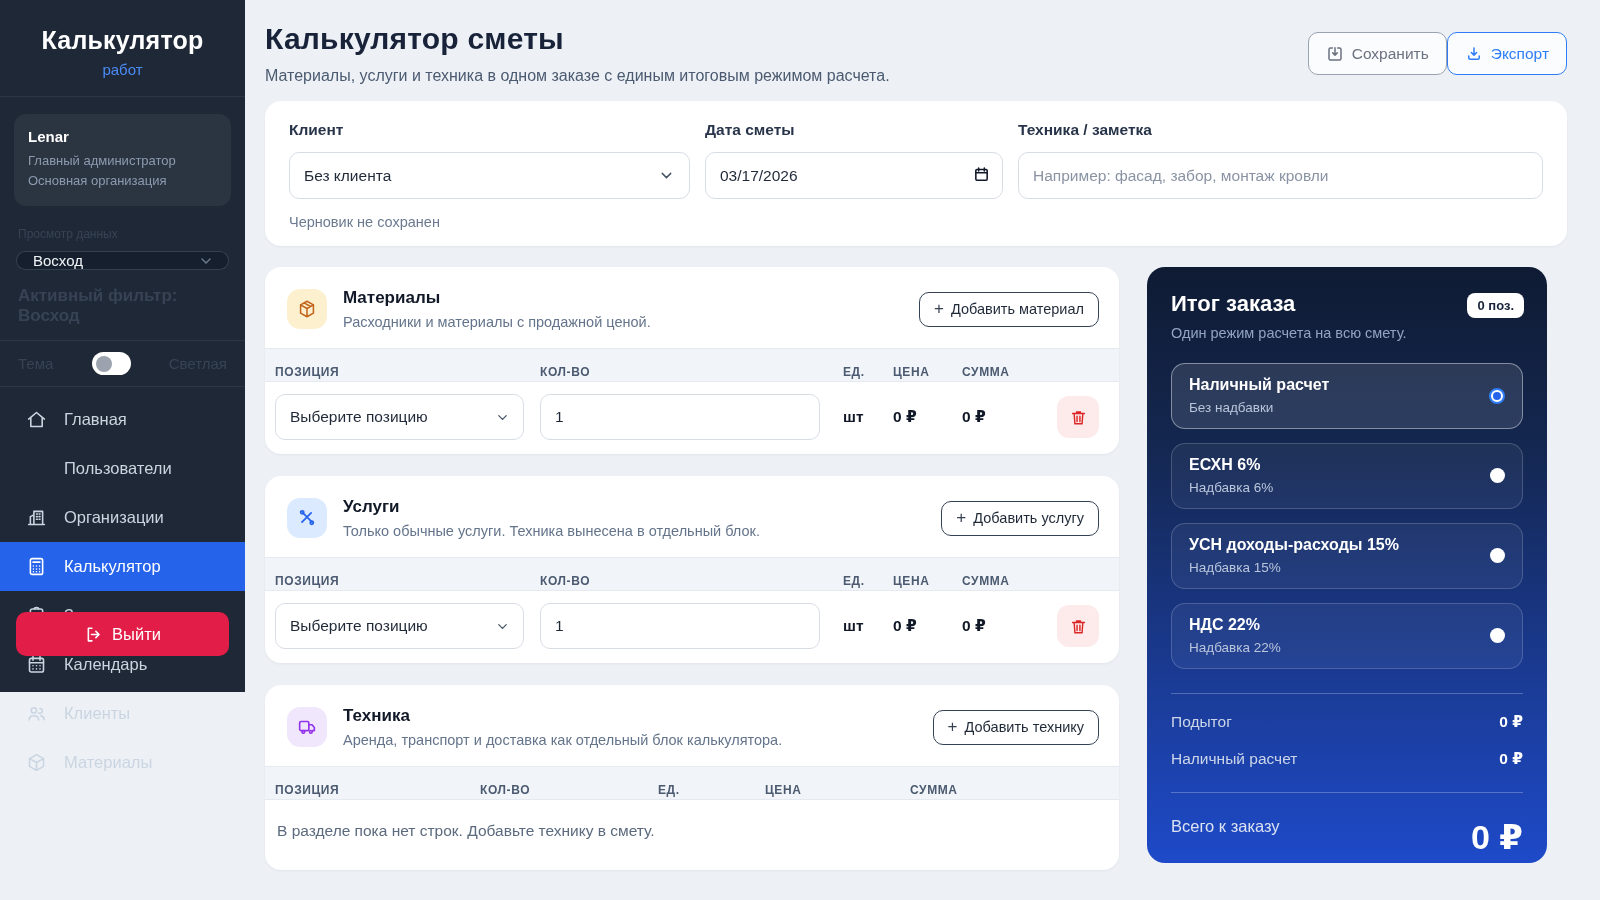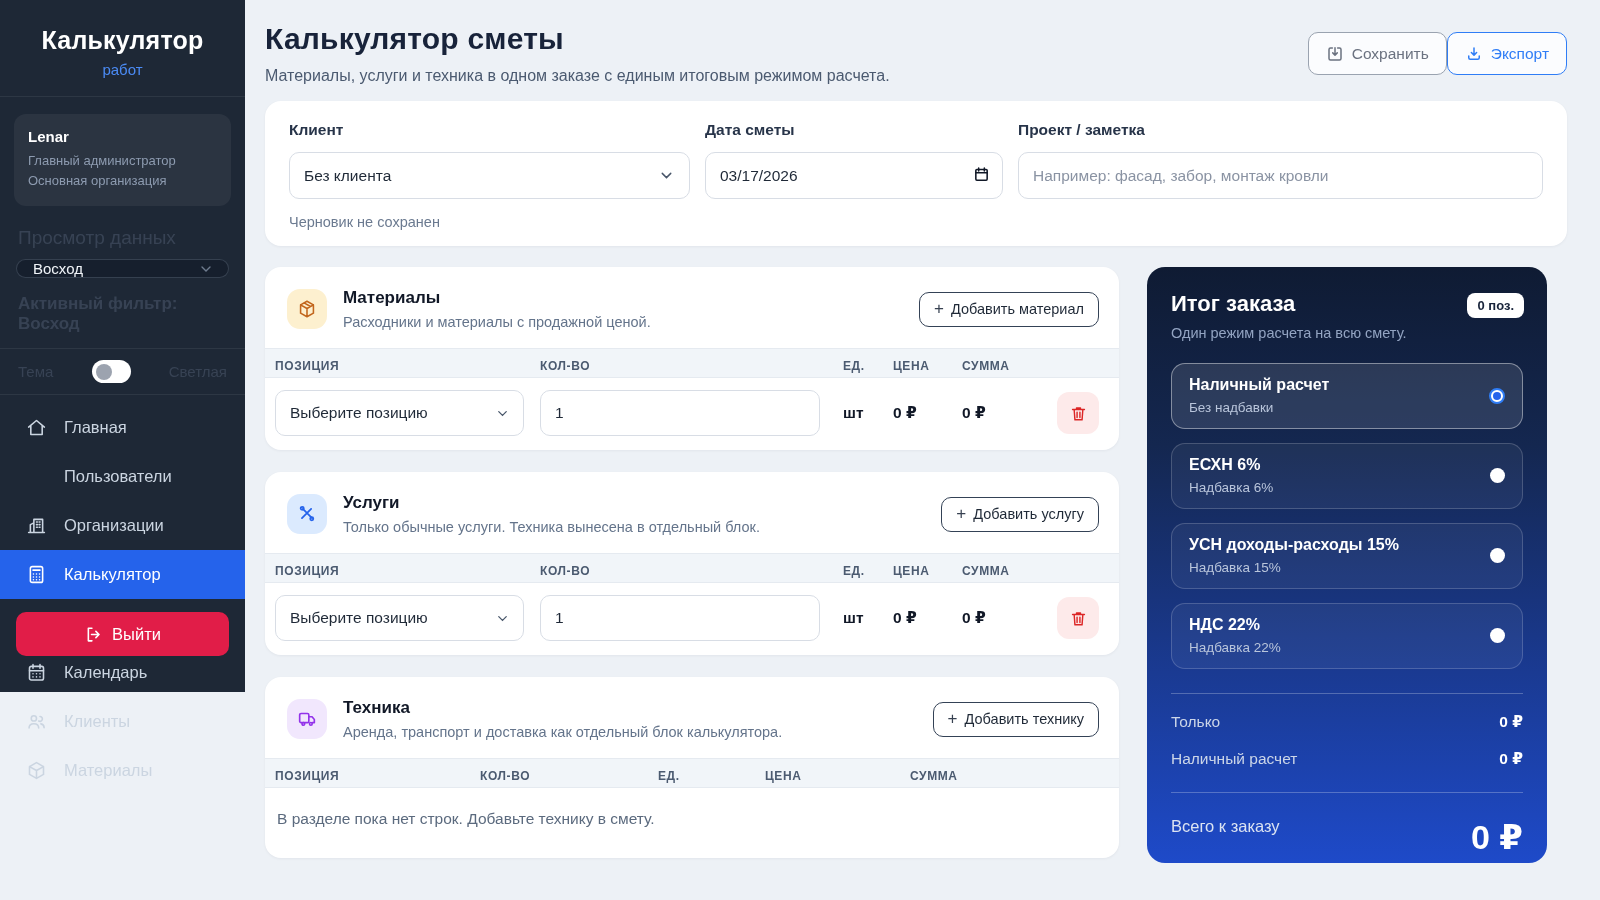--- a/index.html
+++ b/index.html
@@ -10,21 +10,21 @@
   
   .sidebar { width:245px; min-width:245px; height:692px; background:#1e2836; color:#e2e8f0; display:flex; flex-direction:column; position:relative; }
   .logo { text-align:center; padding:26px 10px 18px; }
   .logo-title { font-size:25px; font-weight:bold; color:#fff; letter-spacing:.2px; }
   .logo-sub { font-size:15px; color:#4b8bf5; margin-top:6px; }
   .sb-div { border-top:1px solid rgba(255,255,255,.07); }
   .user-card { margin:17px 14px 0; background:rgba(255,255,255,.06); border-radius:12px; padding:14px 14px 15px; }
   .user-name { font-size:15px; font-weight:bold; color:#fff; margin-bottom:6px; }
   .user-sub { font-size:13px; color:#8d9bb0; line-height:1.55; }
   .dim { color:rgba(122,138,160,.28); }
-  .view-label { font-size:19px; margin:21px 18px 0; }
+  .view-label { font-size:12px; margin:21px 18px 0; }
   .org-select { margin:10px 16px 0; background:#161f2d; border:1px solid rgba(148,163,184,.25); border-radius:10px; height:44px; display:flex; align-items:center; justify-content:space-between; padding:0 14px 0 16px; color:#f1f5f9; font-size:15px; cursor:pointer; }
   .org-select .chev { opacity:.7; }
   .active-filter { font-size:17px; font-weight:bold; margin:16px 18px 14px; }
   .theme-row { display:flex; align-items:center; justify-content:space-between; padding:11px 18px; font-size:15px; }
   .toggle { width:39px; height:23px; background:#fff; border-radius:12px; position:relative; cursor:pointer; }
   .toggle::after { content:""; position:absolute; left:4px; top:3.5px; width:16px; height:16px; border-radius:50%; background:#9ca3af; }
   .nav { margin-top:8px; }
   .nav-item { display:flex; align-items:center; gap:17px; padding:0 16px 0 25px; height:49px; font-size:16.5px; color:#cbd5e1; cursor:pointer; }
   .nav-item.active { background:#2563eb; color:#fff; }
   .nicon { width:22px; height:22px; display:flex; align-items:center; justify-content:center; }
@@ -63,21 +63,21 @@
   .sec-card { margin-bottom:22px; overflow:hidden; }
   .sec-head { display:flex; align-items:center; padding:21px 20px 18px 22px; }
   .sec-icon { width:40px; height:40px; border-radius:13px; display:flex; align-items:center; justify-content:center; margin-right:16px; }
   .sec-icon.amber { background:#fdf0cf; } .sec-icon.blue { background:#dbeafe; } .sec-icon.purple { background:#f1e7fd; }
   .sec-titles { flex:1; }
   .sec-title { font-size:17px; font-weight:bold; color:#111827; }
   .sec-sub { font-size:14.5px; color:#64748b; margin-top:6px; }
   .btn-add { border:1.5px solid #344256; color:#1f2937; background:#fff; border-radius:10px; height:35px; padding:0 14px; font-size:14.5px; display:flex; align-items:center; gap:7px; cursor:pointer; font-family:inherit; }
   .btn-add .plus { font-size:17px; color:#374151; }
 
-  .thead { display:grid; background:#f1f5f9; border-top:1px solid #e5eaf0; border-bottom:1px solid #e5eaf0; height:30px; align-items:center; padding:10px 10px; font-size:12px; font-weight:bold; letter-spacing:.05em; color:#4b5a70; }
+  .thead { display:grid; background:#f1f5f9; border-top:1px solid #e5eaf0; border-bottom:1px solid #e5eaf0; height:30px; align-items:center; padding:16px 10px; font-size:12px; font-weight:bold; letter-spacing:.05em; color:#4b5a70; }
   .thead.cols-a, .trow.cols-a { grid-template-columns:265px 303px 50px 69px 95px 1fr; }
   .thead.cols-b { grid-template-columns:205px 178px 107px 145px 1fr; }
   .trow { display:grid; align-items:center; padding:12px 10px 14px; }
   .row-select { width:249px; height:46px; border:1px solid #d8dde5; border-radius:10px; display:flex; align-items:center; justify-content:space-between; padding:0 13px 0 14px; font-size:15.5px; color:#1f2937; cursor:pointer; }
   .row-qty { width:280px; height:46px; border:1px solid #d8dde5; border-radius:10px; padding:0 14px; font-size:15.5px; font-family:inherit; outline:none; color:#1f2937; }
   .cell-b { font-size:15.5px; font-weight:bold; color:#111827; }
   .btn-trash { width:42px; height:42px; border:none; border-radius:12px; background:#fdeaea; display:flex; align-items:center; justify-content:center; cursor:pointer; justify-self:end; margin-right:18px; }
   .empty-row { font-size:15.5px; color:#5b6utler8; }
   .empty-row { font-size:15.5px; color:#5b6a7e; padding:22px 12px 30px; }
 
@@ -260,21 +260,21 @@
           <input class="fld" value="03/17/2026" style="">
           <span class="cal">
             <svg width="17" height="17" viewBox="0 0 24 24" fill="none" stroke="#111827" stroke-width="2.2" stroke-linecap="round" stroke-linejoin="round">
                 <rect x="4" y="5" width="16" height="15" rx="1.5"></rect>
                 <path d="M8 3v4M16 3v4M4 9.5h16"></path>
               </svg>
           </span>
         </div>
       </div>
       <div>
-        <div class="f-label">Проект / заметка</div>
+        <div class="f-label">Техника / заметка</div>
         <input class="fld" placeholder="Например: фасад, забор, монтаж кровли" style="">
       </div>
     </div>
     <div class="draft-note">Черновик не сохранен</div>
   </section>
 
   <div class="content-grid">
 
     <div>
 
@@ -435,21 +435,21 @@
           <div>
             <div class="mode-t">НДС 22%</div>
             <div class="mode-s">Надбавка 22%</div>
           </div>
           <span class="radio"></span>
         </div>
       </div>
 
       <div class="sum-div"></div>
       <div class="sum-row">
-        <span>Только</span>
+        <span>Подытог</span>
         <span class="val">0 ₽</span>
       </div>
       <div class="sum-row">
         <span>Наличный расчет</span>
         <span class="val">0 ₽</span>
       </div>
       <div class="sum-div"></div>
       <div class="grand">
         <span class="lbl">Всего к заказу</span>
         <span class="val">0 ₽</span>

